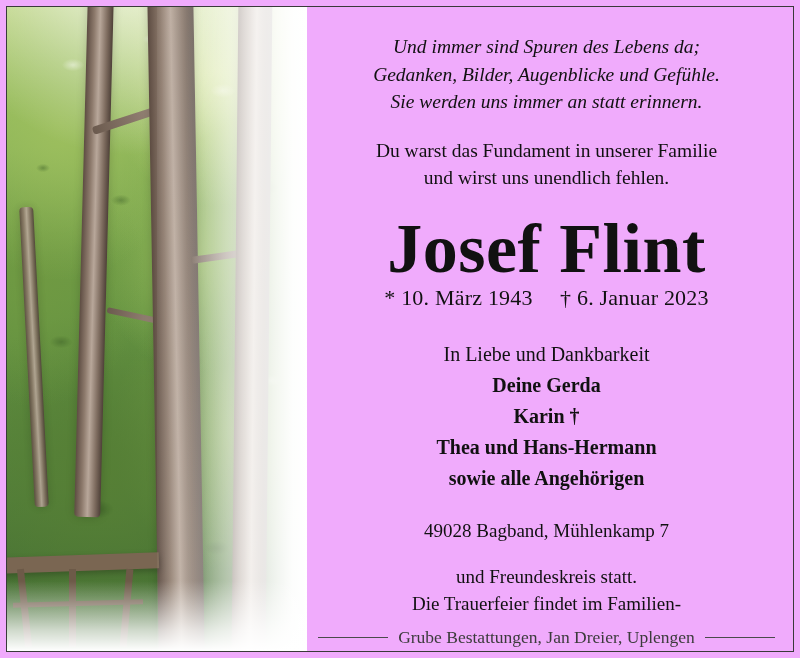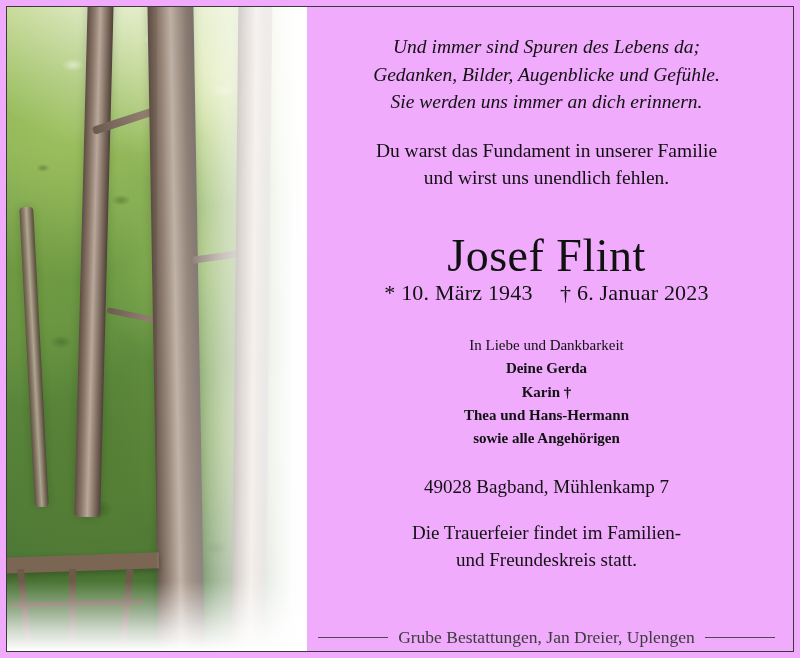--- a/index.html
+++ b/index.html
@@ -173,34 +173,34 @@
     margin: 4px 0 0 0;
   }
   .verse .line { display: block; white-space: nowrap; }
   .tribute {
     font-size: 19.5px;
     line-height: 1.38;
     margin-top: 22px;
   }
   .tribute .line { display: block; }
   .name {
-    font-size: 46px;
+    font-size: 70px;
     line-height: 1.05;
     letter-spacing: 0.5px;
-    margin-top: 40px;
-    font-weight: 400;
+    margin-top: 20px;
+    font-weight: 700;
   }
   .dates {
     font-size: 22px;
     letter-spacing: 0.2px;
   }
   .dates .gap { display: inline-block; width: 16px; }
   .mourners {
     margin-top: 28px;
-    font-size: 15px;
+    font-size: 20px;
     line-height: 1.55;
   }
   .mourners .intro { font-weight: 400; }
   .mourners .bold { font-weight: bold; }
   .address {
     margin-top: 26px;
     font-size: 19px;
   }
   .service {
     margin-top: 22px;
@@ -257,21 +257,21 @@
     <div class="photo-haze"></div>
     <div class="photo-fade"></div>
     <div class="photo-fade-bottom"></div>
   </div>
 
   <div class="text-col">
 
     <div class="verse">
       <span class="line">Und immer sind Spuren des Lebens da;</span>
       <span class="line">Gedanken, Bilder, Augenblicke und Gefühle.</span>
-      <span class="line">Sie werden uns immer an dich erinnern.</span>
+      <span class="line">Sie werden uns immer an statt erinnern.</span>
     </div>
 
     <div class="tribute">
       <span class="line">Du warst das Fundament in unserer Familie</span>
       <span class="line">und wirst uns unendlich fehlen.</span>
     </div>
 
     <div class="name">Josef Flint</div>
 
     <div class="dates">
@@ -284,22 +284,22 @@
       <div class="intro">In Liebe und Dankbarkeit</div>
       <div class="bold">Deine Gerda</div>
       <div class="bold">Karin †</div>
       <div class="bold">Thea und Hans-Hermann</div>
       <div class="bold">sowie alle Angehörigen</div>
     </div>
 
     <div class="address">49028 Bagband, Mühlenkamp 7</div>
 
     <div class="service">
+      <span class="line">und Freundeskreis statt.</span>
       <span class="line">Die Trauerfeier findet im Familien-</span>
-      <span class="line">und Freundeskreis statt.</span>
     </div>
 
   </div>
 
   <div class="footer">
     <div class="rule"></div>
     <div class="credit">Grube Bestattungen, Jan Dreier, Uplengen</div>
     <div class="rule"></div>
   </div>
 

